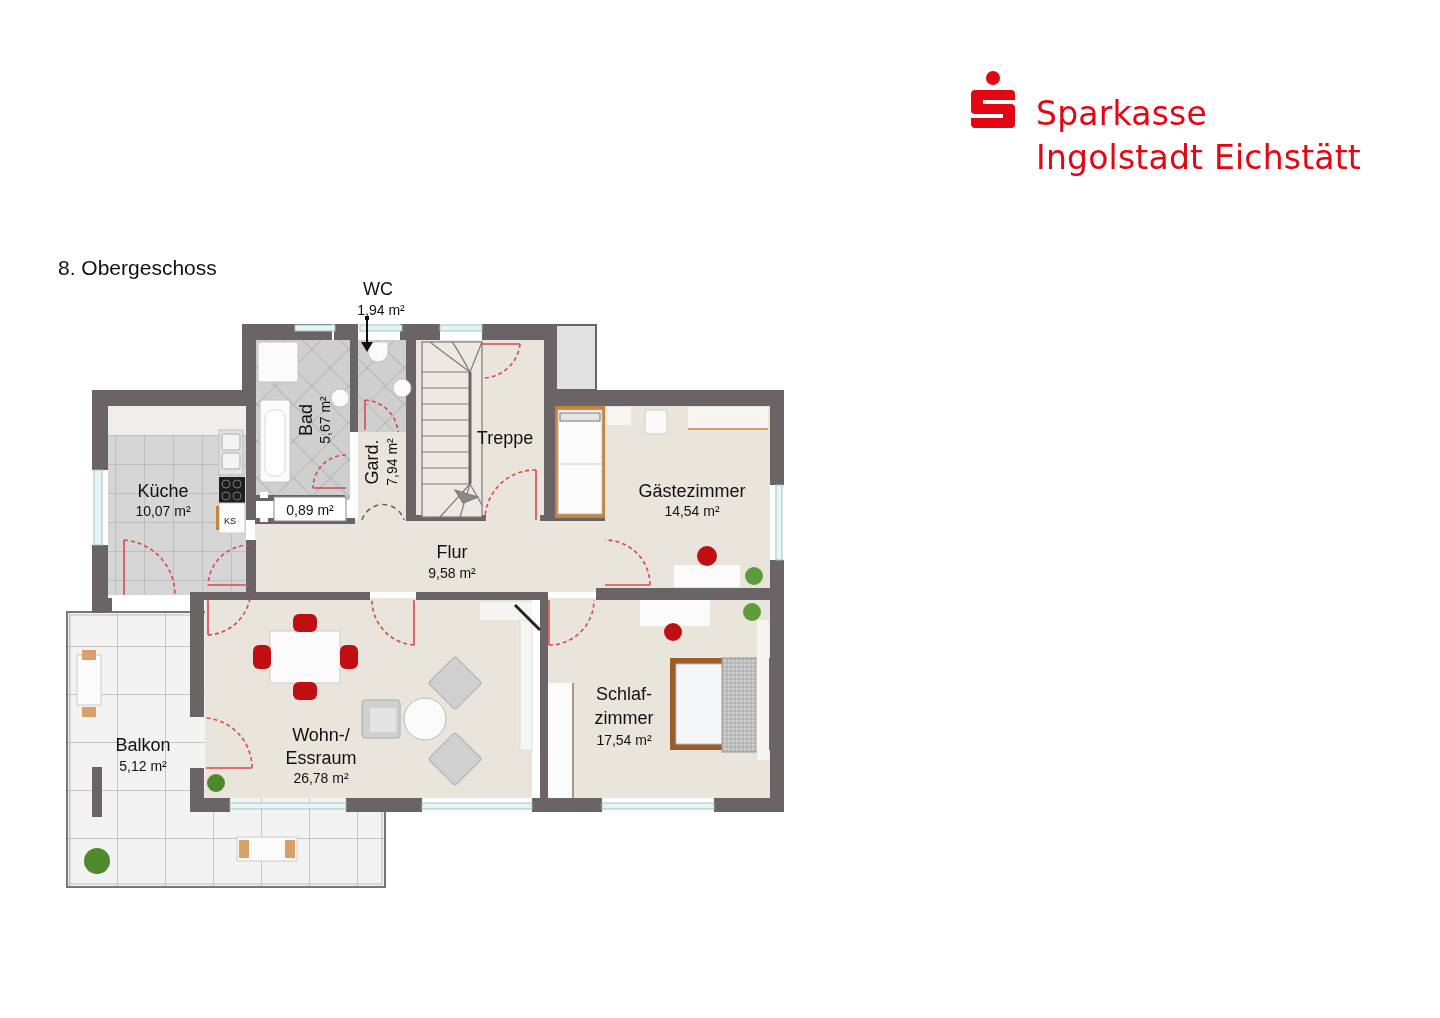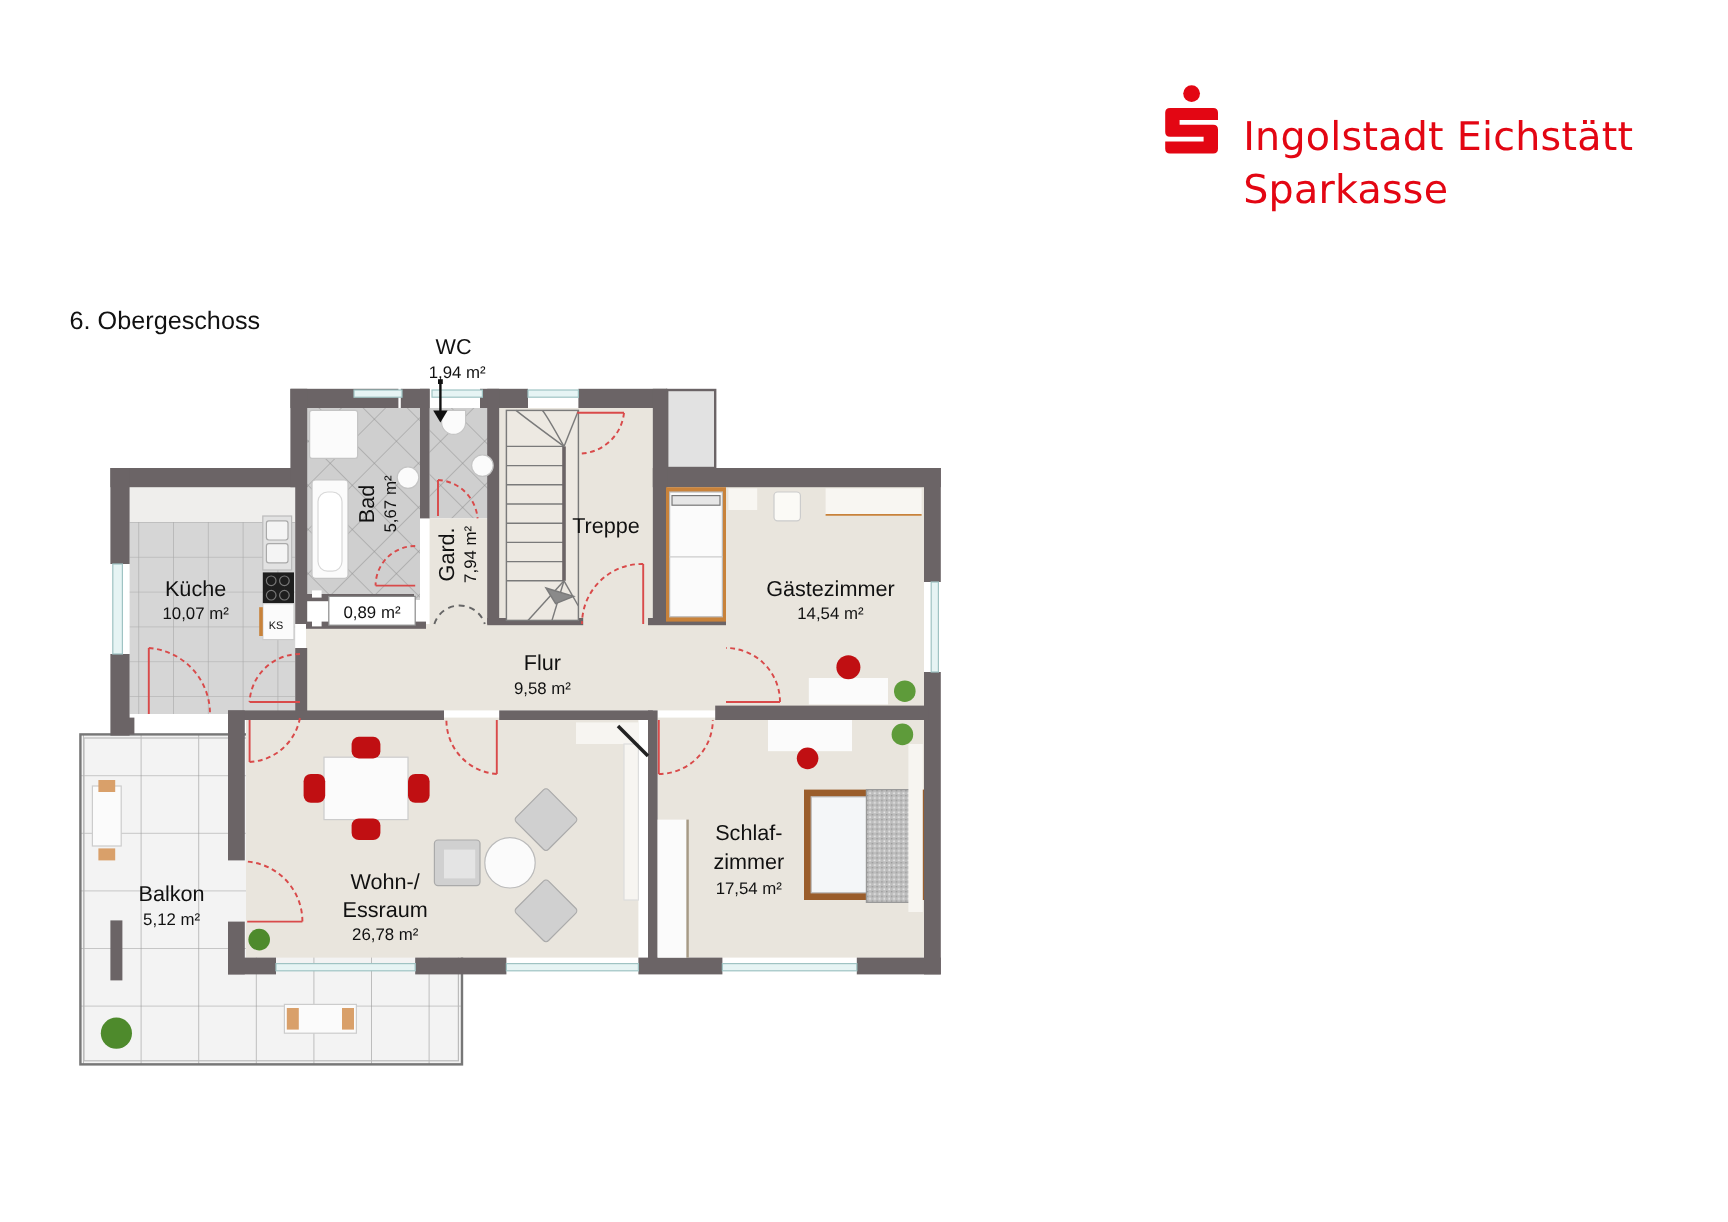--- a/index.html
+++ b/index.html
@@ -15,26 +15,26 @@
 <body>
 
 <div class="logo">
   <div class="logo-mark">
     <svg width="46" height="60" viewBox="0 0 46 60">
       <circle cx="23" cy="8" r="7" fill="#e30613"></circle>
       <path d="M5 20 H41 Q45 20 45 24 V30 H13 V34 H41 Q45 34 45 38 V54 Q45 58 41 58 H5 Q1 58 1 54 V48 H33 V44 H5 Q1 44 1 40 V24 Q1 20 5 20 Z" fill="#e30613"></path>
     </svg>
   </div>
   <div class="logo-text">
+    <div>Sparkasse</div>
     <div>Ingolstadt Eichstätt</div>
-    <div>Sparkasse</div>
   </div>
 </div>
 
-<div class="floor-title">6. Obergeschoss</div>
+<div class="floor-title">8. Obergeschoss</div>
 
 <svg class="plan" width="1440" height="1018" viewBox="0 0 1440 1018">
   <defs>
     <pattern id="sqtile" width="29" height="29" patternUnits="userSpaceOnUse">
       <rect width="29" height="29" fill="#d6d6d6"></rect>
       <path d="M0 0H29V29" fill="none" stroke="#a9a9a9" stroke-width="1"></path>
     </pattern>
     <pattern id="diagtile" width="26" height="26" patternUnits="userSpaceOnUse" patternTransform="rotate(45)">
       <rect width="26" height="26" fill="#cfcfcf"></rect>
       <path d="M0 0H26V26" fill="none" stroke="#8f8f8f" stroke-width="0.8"></path>

